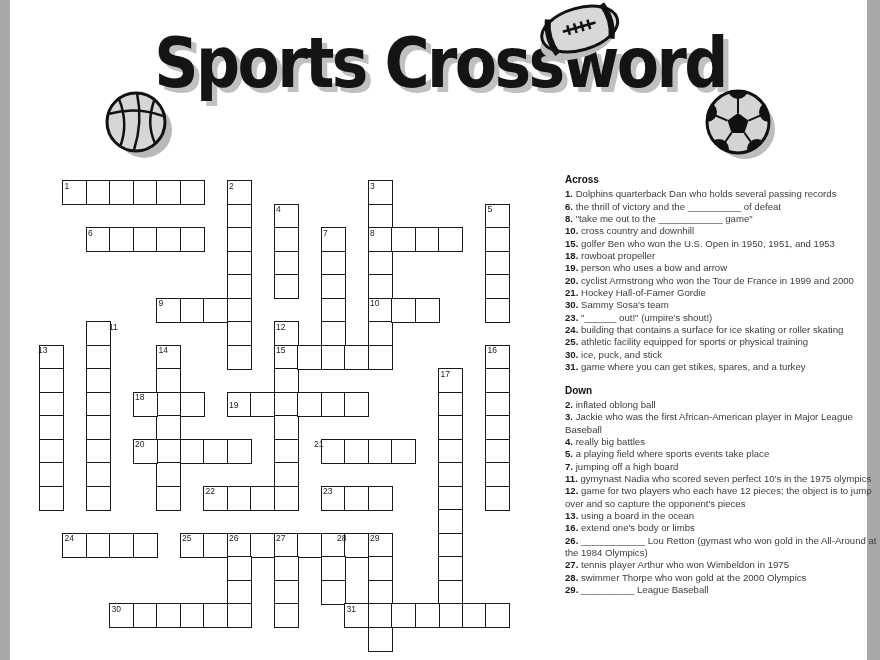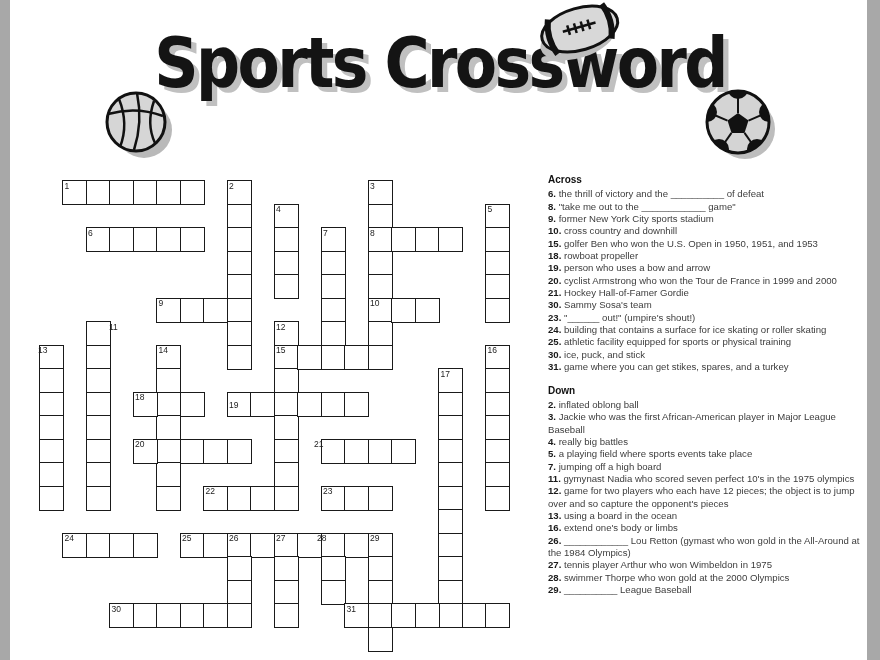--- a/index.html
+++ b/index.html
@@ -17,21 +17,21 @@
   #basketball{left:98px;top:86px;}
   #football{left:530px;top:-2px;}
   #soccer{left:700px;top:84px;}
 
   .grid{position:absolute;left:0;top:0;width:880px;height:660px;}
   .cell{position:absolute;width:25px;height:25px;box-sizing:border-box;
         border:1.5px solid #1a1a1a;background:#ffffff;z-index:1;}
   .cellnum{position:absolute;z-index:3;font-size:8.5px;line-height:9px;color:#222;
         font-family:"Liberation Sans",sans-serif;}
 
-  .clues{position:absolute;left:548px;top:174px;width:314px;font-size:9.6px;
+  .clues{position:absolute;left:565px;top:174px;width:314px;font-size:9.6px;
          line-height:12.35px;color:#3d3d3d;}
   .clue-head{font-weight:bold;color:#111;font-size:10px;margin:0 0 2px 0;}
   .clue-head.down{margin-top:11px;}
   .clue{margin:0;padding:0;}
   .cnum{font-weight:bold;color:#1a1a1a;}
 </style>
 </head>
 <body>
 
 <div class="page">
@@ -263,32 +263,32 @@
       <div class="cellnum" style="left: 135px; top: 393px;">18</div>
       <div class="cellnum" style="left: 229px; top: 401px;">19</div>
       <div class="cellnum" style="left: 135px; top: 440px;">20</div>
       <div class="cellnum" style="left: 314px; top: 440px;">21</div>
       <div class="cellnum" style="left: 205.5px; top: 487px;">22</div>
       <div class="cellnum" style="left: 323px; top: 487px;">23</div>
       <div class="cellnum" style="left: 64.5px; top: 534px;">24</div>
       <div class="cellnum" style="left: 182px; top: 534px;">25</div>
       <div class="cellnum" style="left: 229px; top: 534px;">26</div>
       <div class="cellnum" style="left: 276px; top: 534px;">27</div>
-      <div class="cellnum" style="left: 317px; top: 534px;">28</div>
+      <div class="cellnum" style="left: 337px; top: 534px;">28</div>
       <div class="cellnum" style="left: 370px; top: 534px;">29</div>
       <div class="cellnum" style="left: 111.5px; top: 604.5px;">30</div>
       <div class="cellnum" style="left: 346.5px; top: 604.5px;">31</div>
     </div>
 
   <div class="clues">
     <div class="clue-head">Across</div>
     <div id="across-list">
+        <p class="clue"><span class="cnum">1. </span>Dolphins quarterback Dan who holds several passing records</p>
         <p class="clue"><span class="cnum">6. </span>the thrill of victory and the __________ of defeat</p>
         <p class="clue"><span class="cnum">8. </span>"take me out to the ____________ game"</p>
-        <p class="clue"><span class="cnum">9. </span>former New York City sports stadium</p>
         <p class="clue"><span class="cnum">10. </span>cross country and downhill</p>
         <p class="clue"><span class="cnum">15. </span>golfer Ben who won the U.S. Open in 1950, 1951, and 1953</p>
         <p class="clue"><span class="cnum">18. </span>rowboat propeller</p>
         <p class="clue"><span class="cnum">19. </span>person who uses a bow and arrow</p>
         <p class="clue"><span class="cnum">20. </span>cyclist Armstrong who won the Tour de France in 1999 and 2000</p>
         <p class="clue"><span class="cnum">21. </span>Hockey Hall-of-Famer Gordie</p>
         <p class="clue"><span class="cnum">30. </span>Sammy Sosa's team</p>
         <p class="clue"><span class="cnum">23. </span>"______ out!" (umpire's shout!)</p>
         <p class="clue"><span class="cnum">24. </span>building that contains a surface for ice skating or roller skating</p>
         <p class="clue"><span class="cnum">25. </span>athletic facility equipped for sports or physical training</p>

